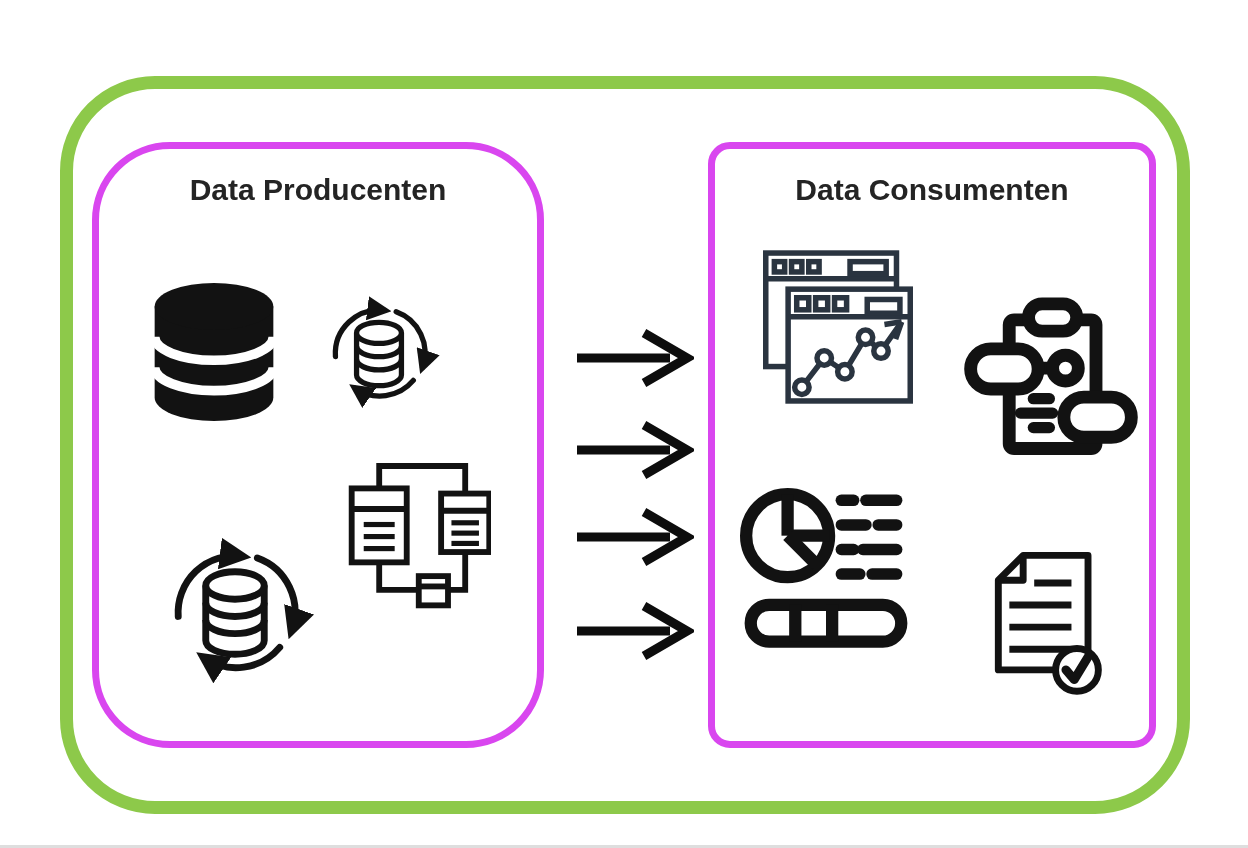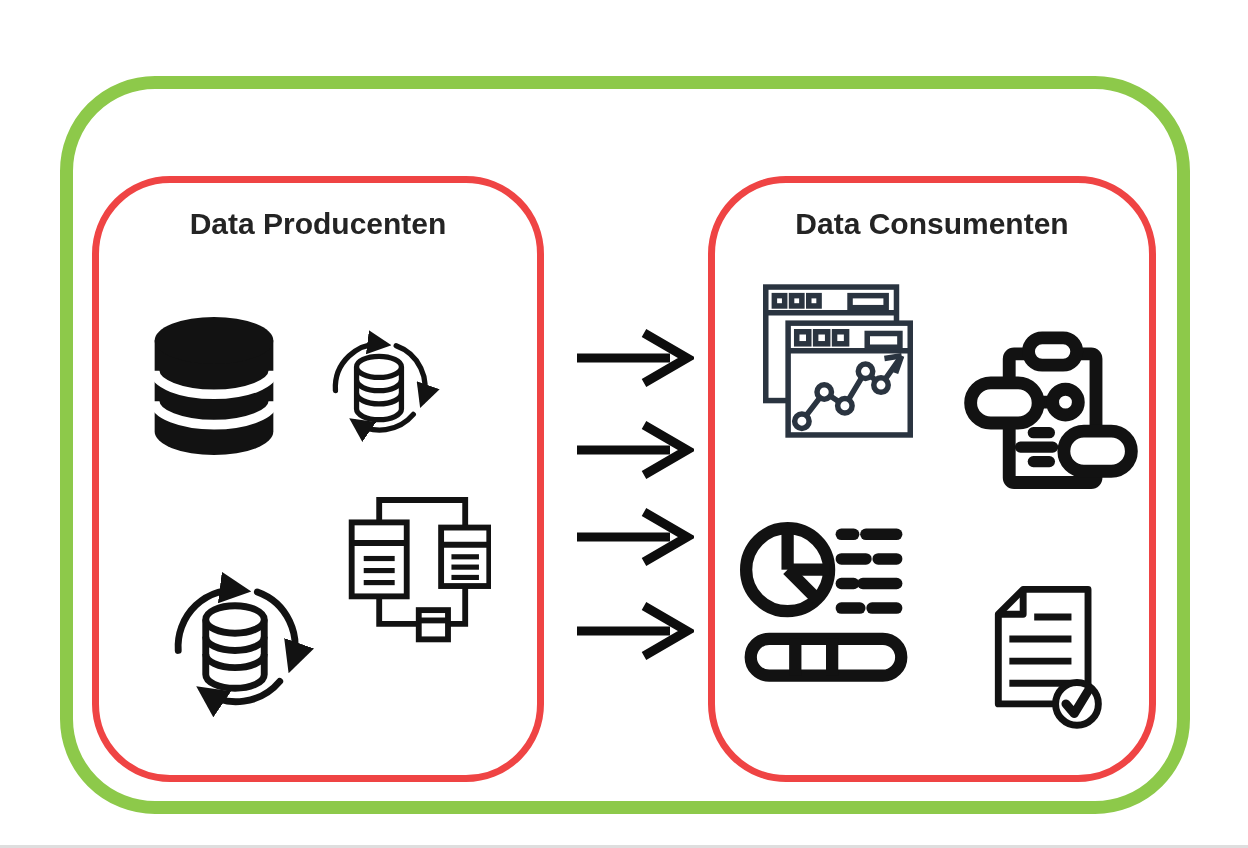--- a/index.html
+++ b/index.html
@@ -2,23 +2,23 @@
 <html><head>
 <meta charset="utf-8">
 <style>
   html,body{margin:0;padding:0;background:#ffffff;}
   .stage{position:relative;width:1248px;height:848px;background:#ffffff;overflow:hidden;
          font-family:"Liberation Sans", sans-serif;}
   .title{position:absolute;left:0;top:4px;width:100%;text-align:center;margin:0;
          font-size:37px;font-weight:bold;color:#262626;letter-spacing:.5px;}
   .outer{position:absolute;left:60px;top:76px;width:1104px;height:712px;
          border:13px solid #8dc94a;border-radius:95px;background:#ffffff;}
-  .group{position:absolute;background:#ffffff;border:7px solid #ef4444;border-radius:78px;margin-top:34px;}
+  .group{position:absolute;background:#ffffff;border:7px solid #d946ef;border-radius:78px;}
   .group.left{left:92px;top:142px;width:438px;height:592px;}
-  .group.right{left:708px;top:142px;width:434px;height:592px;}
+  .group.right{left:708px;top:142px;width:434px;height:592px;border-radius:22px;}
   .group h2{margin:0;position:absolute;top:24px;left:0;width:100%;text-align:center;
             font-size:30px;font-weight:bold;color:#242424;}
   .icon{position:absolute;}
   .icon svg{display:block;width:100%;height:100%;}
   .ink{color:#121212;}
   .navy{color:#2a3440;}
   .arrow{position:absolute;width:120px;height:64px;color:#0d0d0d;}
   .bottom-strip{position:absolute;left:0;bottom:0;width:100%;height:3px;background:#dedede;}
 </style>
 </head>

